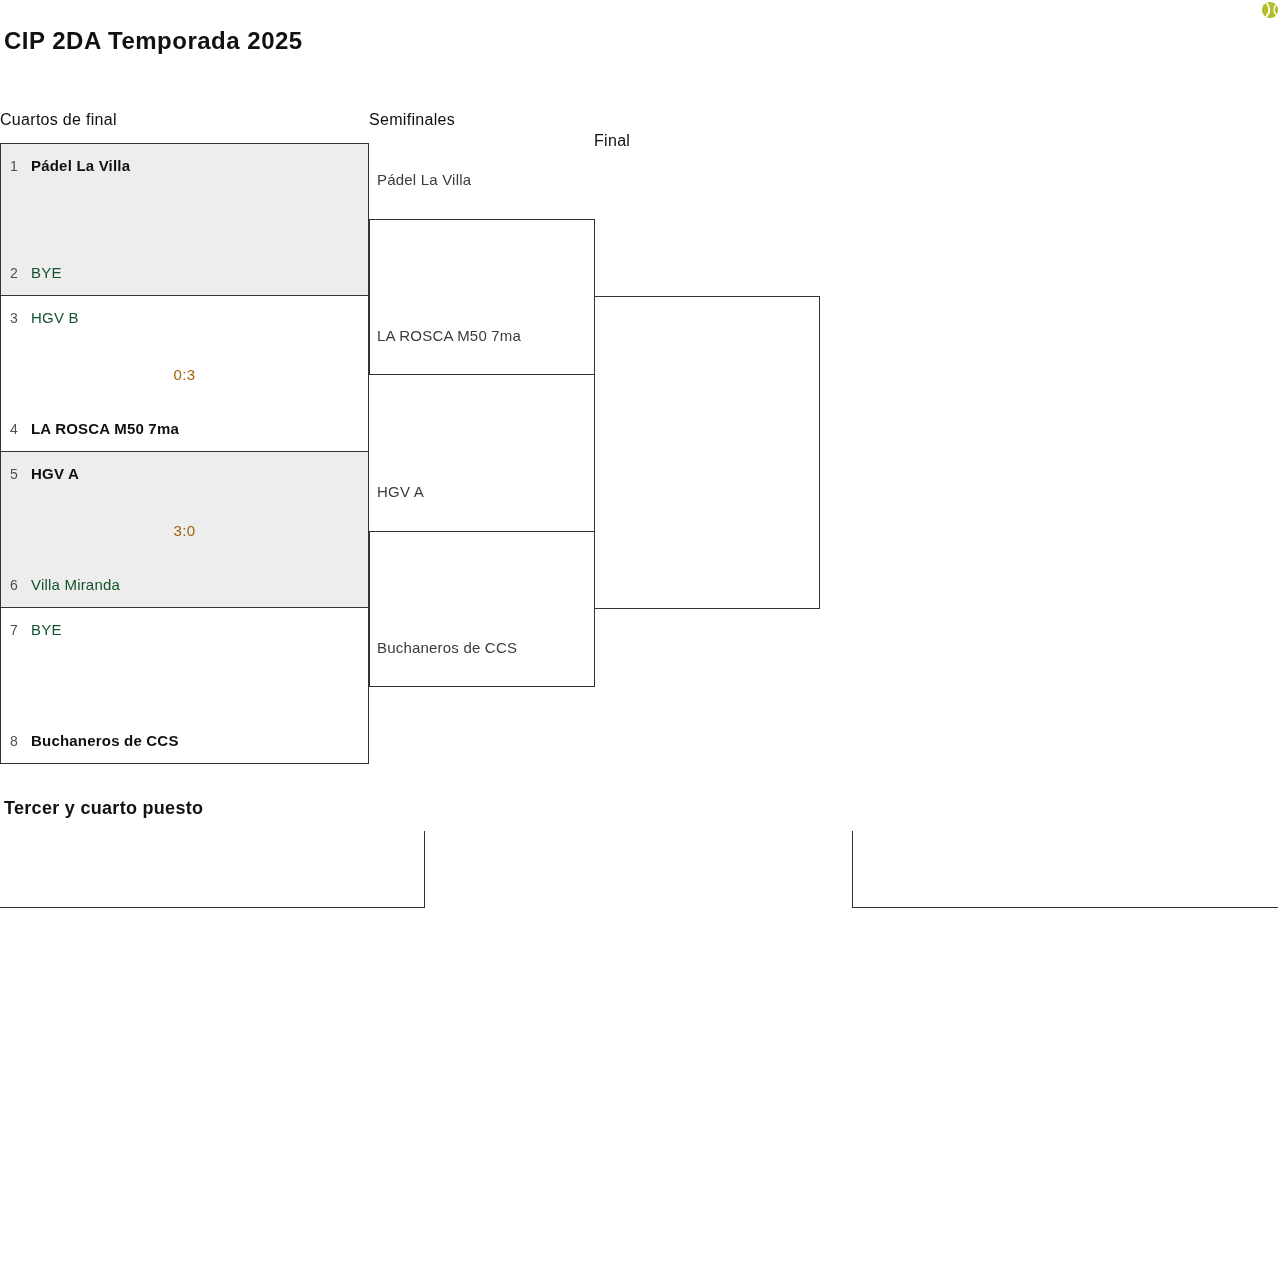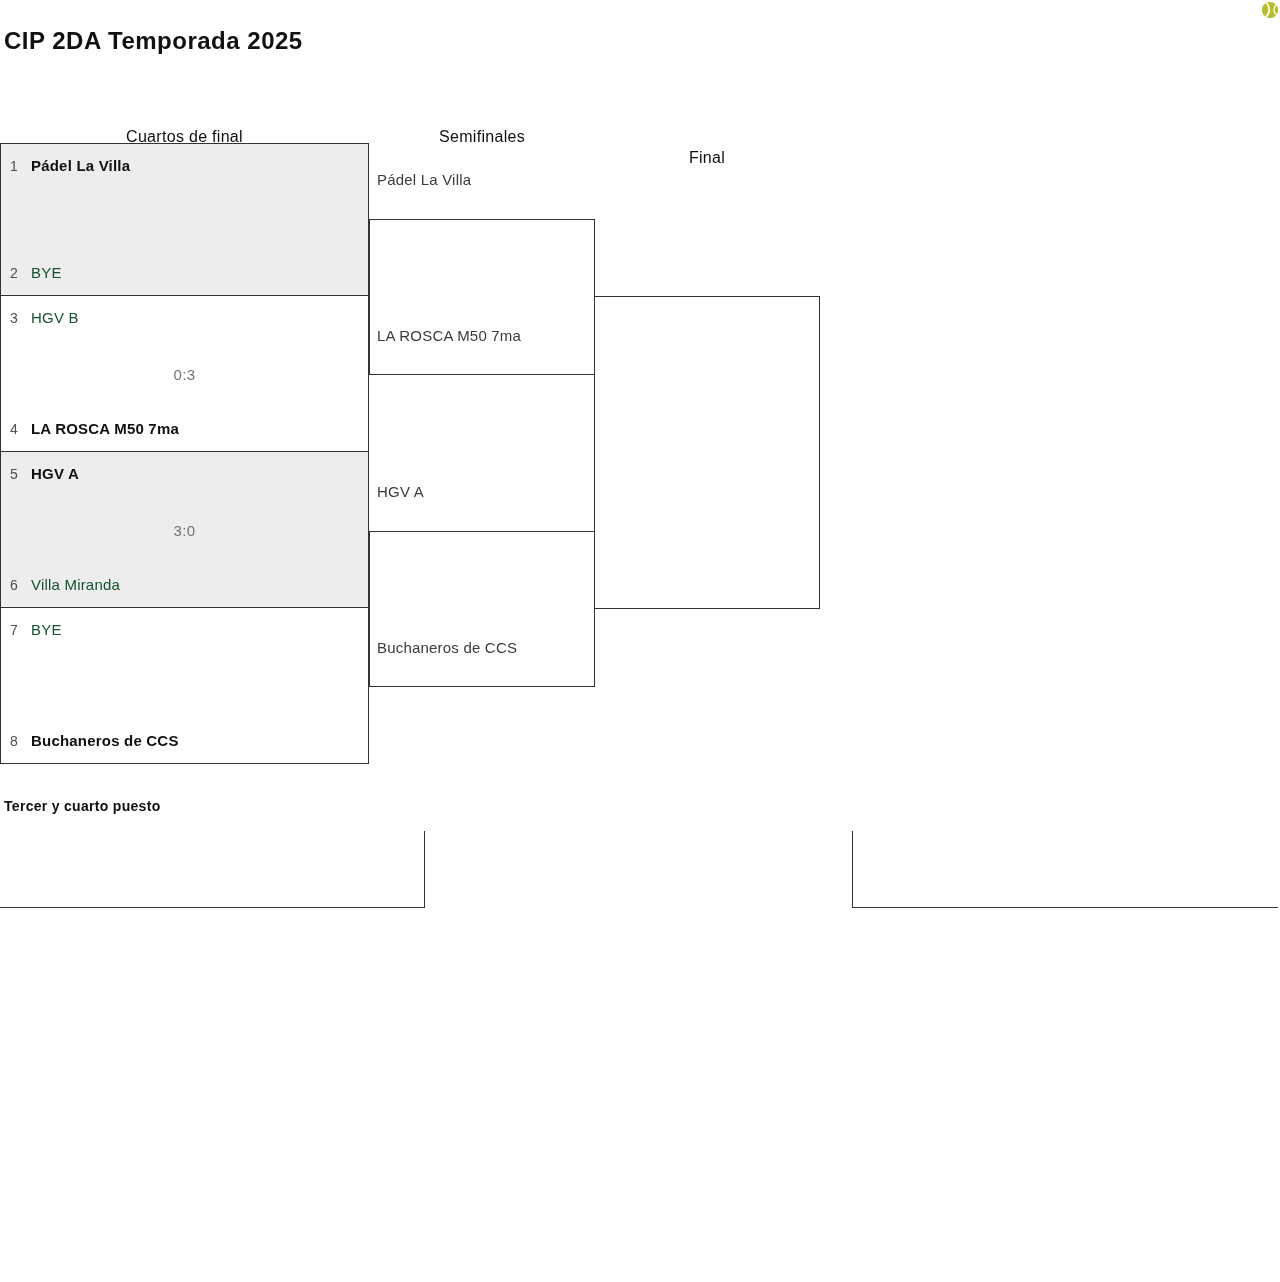--- a/index.html
+++ b/index.html
@@ -4,46 +4,46 @@
 <style>
   html,body{margin:0;padding:0;background:#fff;}
   .stage{
     position:relative;width:1280px;height:1282px;background:#ffffff;
     font-family:"Liberation Sans","DejaVu Sans",sans-serif;color:#151515;
     overflow:hidden;
   }
   
   .page-title{position:absolute;left:4px;top:24px;font-size:24px;line-height:34px;
     font-weight:600;letter-spacing:.5px;color:#111;}
-  .third-title{position:absolute;left:4px;top:798px;font-size:14px;font-weight:600;
+  .third-title{position:absolute;left:4px;top:798px;font-size:18px;font-weight:600;
     letter-spacing:.3px;color:#111;}
   
   .ball{position:absolute;left:1261px;top:1px;width:18px;height:18px;}
   
-  .round-header{position:absolute;top:128px;font-size:16px;font-weight:500;
-    letter-spacing:.3px;text-align:center;color:#0f0f0f;}
+  .round-header{position:absolute;top:111px;font-size:16px;font-weight:500;
+    letter-spacing:.3px;text-align:left;color:#0f0f0f;}
   .rh-qf{left:0;width:369px;}
   .rh-sf{left:369px;width:226px;}
   .rh-f{left:594px;width:226px;margin-top:21px;}
   
   .match{position:absolute;left:0;width:369px;border:1px solid #333;background:#fff;
     box-sizing:border-box;display:flex;flex-direction:column;justify-content:space-between;
     padding:13px 0;}
   .match.alt{background:#ededed;}
   .qf1{top:143px;height:153px;}
   .qf2{top:295px;height:157px;}
   .qf3{top:451px;height:157px;}
   .qf4{top:607px;height:157px;}
   .team-row{display:flex;align-items:baseline;font-size:15px;line-height:18px;}
   .seed{display:inline-block;min-width:12px;margin-left:9px;margin-right:9px;
     font-size:14px;color:#4f4f4f;}
   .tname{color:#14532d;letter-spacing:.2px;}
   .tname.winner{font-weight:700;color:#101010;}
   .score{position:absolute;left:0;right:0;top:50%;transform:translateY(-50%);
-    text-align:center;font-size:15px;color:#737373;letter-spacing:.3px;}
+    text-align:center;font-size:15px;color:#a16207;letter-spacing:.3px;}
   
   .conn-box{position:absolute;border:1px solid #333;box-sizing:border-box;background:transparent;}
   .sf1{left:369px;top:219px;width:226px;height:156px;}
   .sf2{left:369px;top:531px;width:226px;height:156px;}
   .finalbox{left:594px;top:296px;width:226px;height:313px;}
   
   .sf-label{position:absolute;left:377px;font-size:15px;line-height:19px;
     color:#3b3b3b;letter-spacing:.2px;white-space:nowrap;}
   .sfl-1{top:170px;} .sfl-2{top:326px;} .sfl-3{top:482px;} .sfl-4{top:638px;}
   

